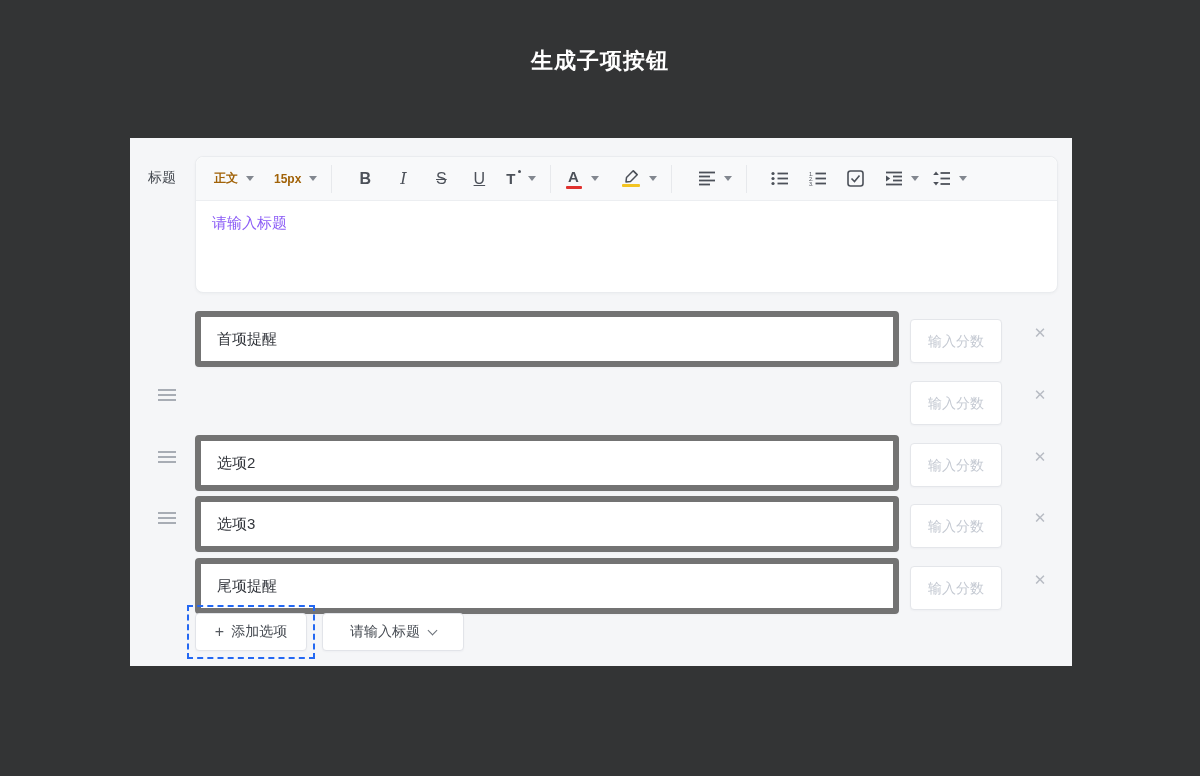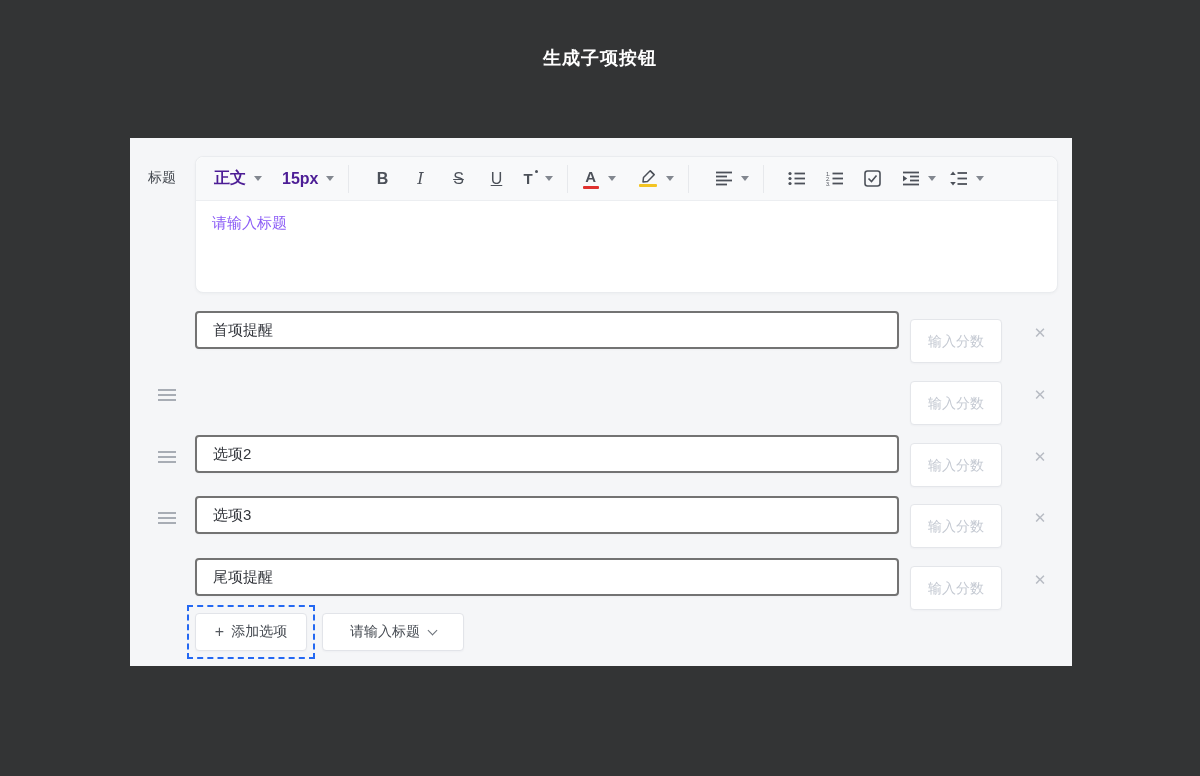--- a/index.html
+++ b/index.html
@@ -1,35 +1,35 @@
 <!DOCTYPE html>
 <html style="--accent: #2468f2; --fontbar: #e0312e; --hlbar: #f3c422;"><head>
 <meta charset="utf-8">
 <style>
   * { margin:0; padding:0; box-sizing:border-box; }
   html,body { width:1200px; height:776px; }
   body { background:#333435; font-family:"Liberation Sans","DejaVu Sans",sans-serif; }
   .stage { position:relative; width:1200px; height:776px; background:#333435; overflow:hidden; }
 
   .page-title { position:absolute; top:46px; left:0; width:100%; text-align:center;
-    color:#ffffff; font-size:18px; font-weight:bold; letter-spacing:1px; }
+    color:#ffffff; font-size:22px; font-weight:bold; letter-spacing:1px; }
 
   .panel { position:absolute; left:130px; top:138px; width:942px; height:528px; background:#f5f6f8; }
 
   .field-label { position:absolute; left:18px; top:31px; font-size:14px; color:#41464d;font-family:Liberation Mono, monospace; }
 
   
   .editor { position:absolute; left:65px; top:18px; width:863px; height:137px;
     background:#ffffff; border:1px solid #eaecef; border-radius:8px;
     box-shadow:0 1px 3px rgba(30,40,60,0.04); }
   .toolbar { height:44px; background:#f8f9fa; border-bottom:1px solid #eceef1;
     border-radius:8px 8px 0 0; display:flex; align-items:center; padding:0 18px; color:#4c5159; }
   .tb-sep { width:1px; height:28px; background:#e7e9ec; margin:0 14px; flex:none; }
   .tb-unit { display:flex; align-items:center; flex:none; cursor:pointer; }
-  .tb-select { font-size:16px; font-weight:bold; color:#4c1d95; }
+  .tb-select { font-size:12px; font-weight:bold; color:#a16207; }
   .caret { width:0; height:0; border-left:4px solid transparent; border-right:4px solid transparent;
     border-top:5px solid #82878f; margin-left:8px; flex:none; }
   .tb-btn { width:38px; text-align:center; font-size:16px; color:#4c5159; flex:none; cursor:pointer; }
   .b { font-weight:bold; }
   .i { font-style:italic; font-family:"DejaVu Serif","Liberation Serif",serif; }
   .s { text-decoration:line-through; }
   .u { text-decoration:underline; }
   .t-icon { position:relative; font-size:15px; font-weight:bold; color:#4c5159; padding-right:4px; }
   .t-icon::after { content:""; position:absolute; top:0; right:-1px; width:3px; height:3px;
     border-radius:50%; background:#4c5159; }
@@ -38,22 +38,22 @@
   .a-icon::after { content:""; position:absolute; left:1px; right:1px; bottom:0; height:3px;
     border-radius:1px; background:var(--fontbar, #e0312e); }
   .hl-icon { position:relative; width:20px; padding-bottom:4px; display:flex; justify-content:center; }
   .hl-icon::after { content:""; position:absolute; left:1px; right:1px; bottom:0; height:3px;
     border-radius:1px; background:var(--hlbar, #f3c422); }
   .icon-svg { display:block; }
   .editor-body { padding:13px 16px; font-size:15px; color:#8b5cf6; }
 
   
   .option-row { position:absolute; left:0; width:100%; height:44px; }
-  .opt-input { position:absolute; left:65px; top:0; width:704px; height:38px;
-    border:2px solid #737373; border-radius:4px; background:#fff; padding:0 16px;
+  .opt-input { position:absolute; left:65px; top:0; width:704px; height:56px;
+    border:6px solid #737373; border-radius:4px; background:#fff; padding:0 16px;
     font-size:15px; color:#33363c; outline:none; font-family:inherit;
     box-shadow:0 1px 2px rgba(30,40,60,0.03); }
   .score-input { position:absolute; left:780px; top:8px; width:92px; height:44px;
     border:1px solid #e4e6ea; border-radius:4px; background:#fff; text-align:center;
     font-size:14px; color:#33363c; outline:none; font-family:inherit;
     box-shadow:0 1px 2px rgba(30,40,60,0.03); }
   .score-input::placeholder, .opt-input::placeholder { color:#c4c9d2; }
   .close-x { position:absolute; left:895px; top:0; width:30px; height:44px; display:flex;
     align-items:center; justify-content:center; font-size:15px; color:#b7bbc3; cursor:pointer; }
   .drag { position:absolute; left:28px; top:13px; width:20px; height:18px; cursor:grab;

